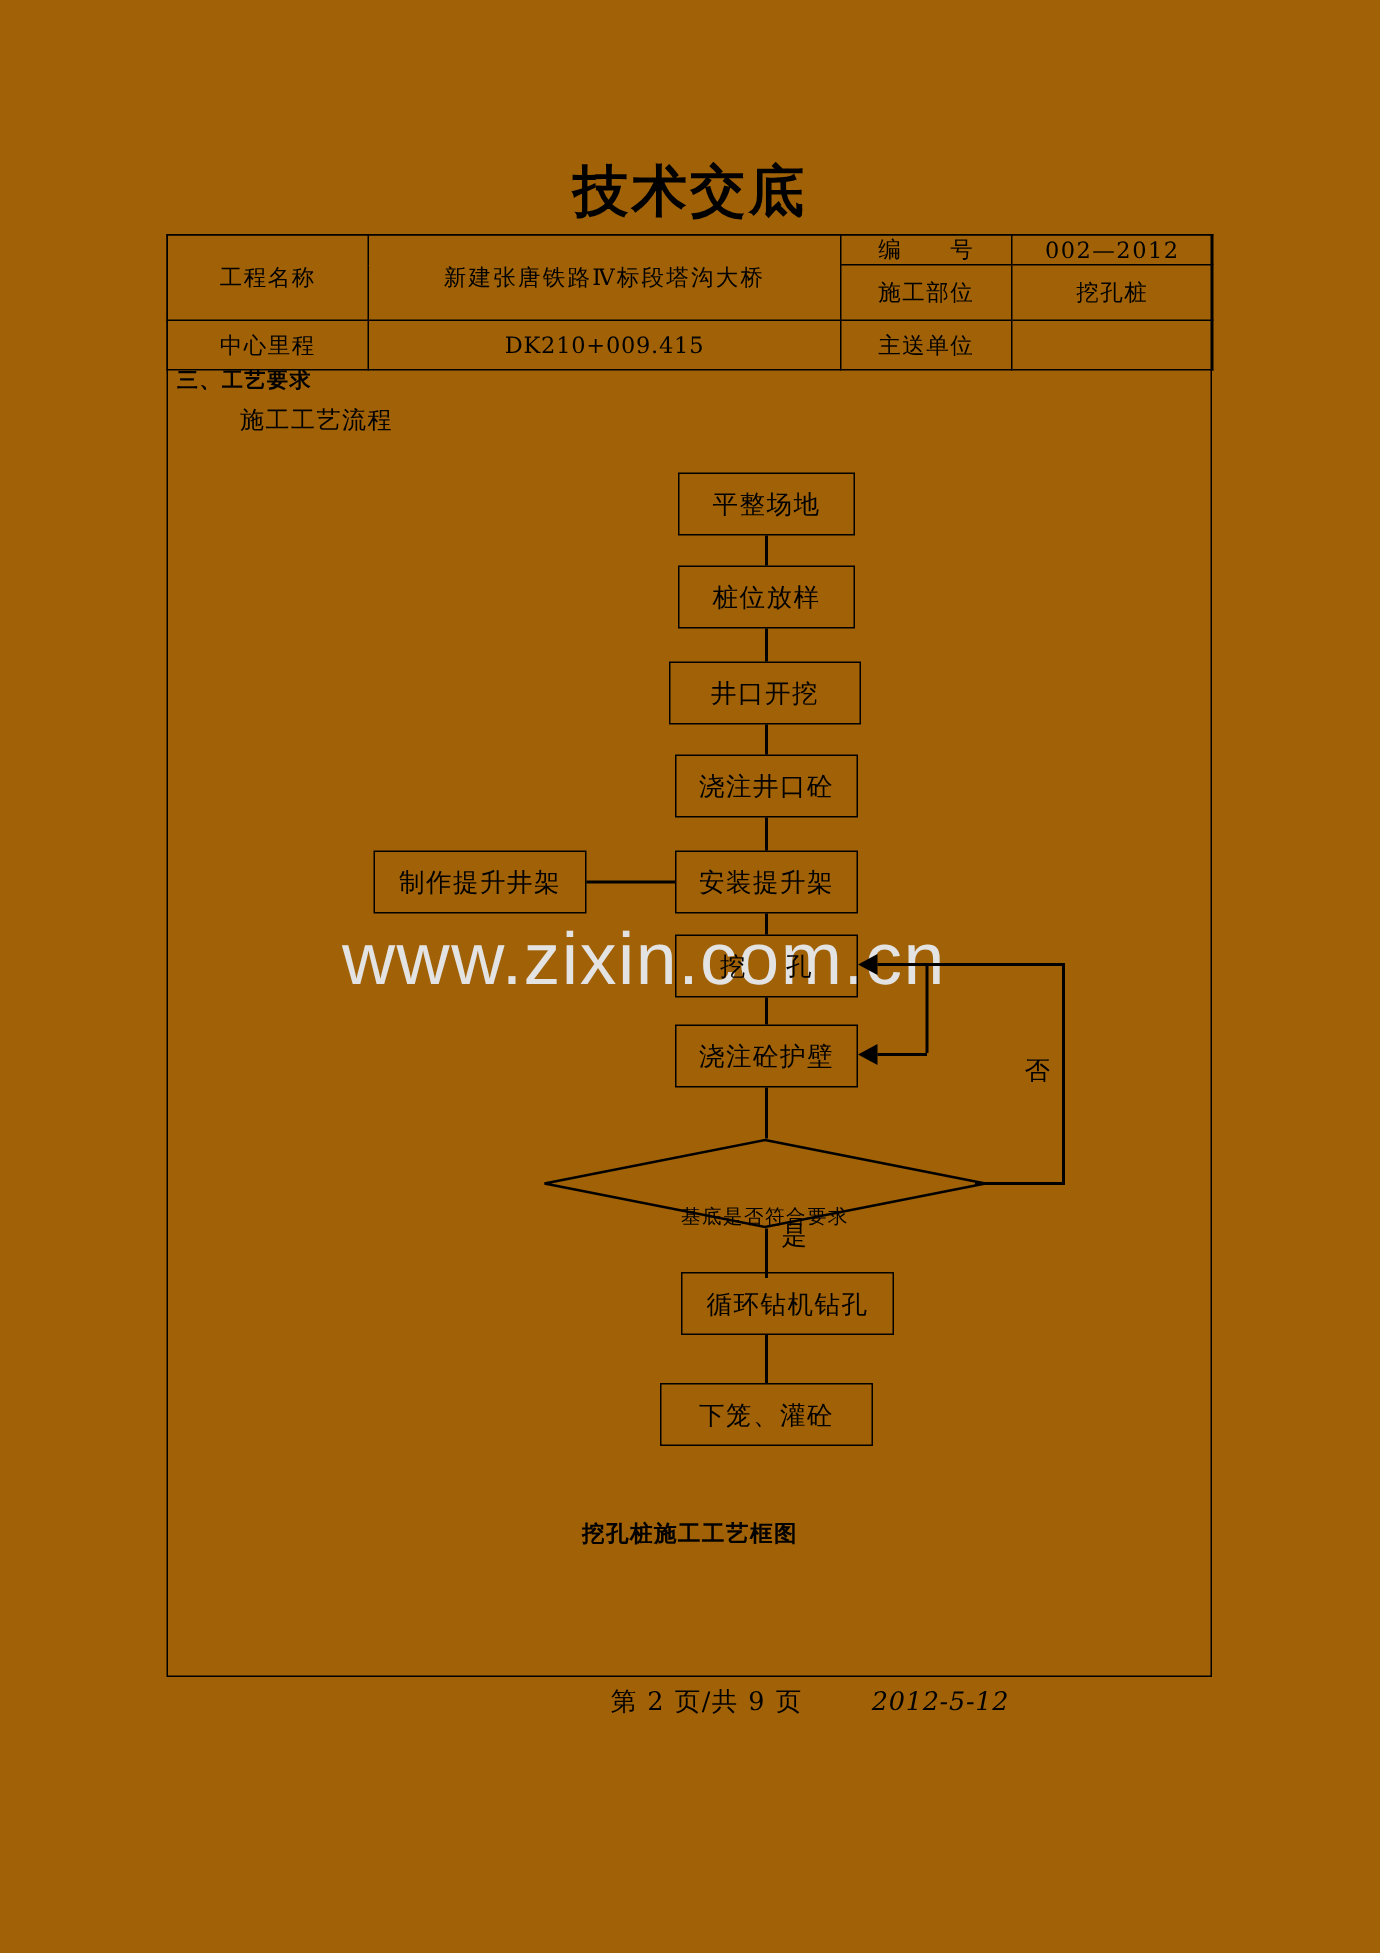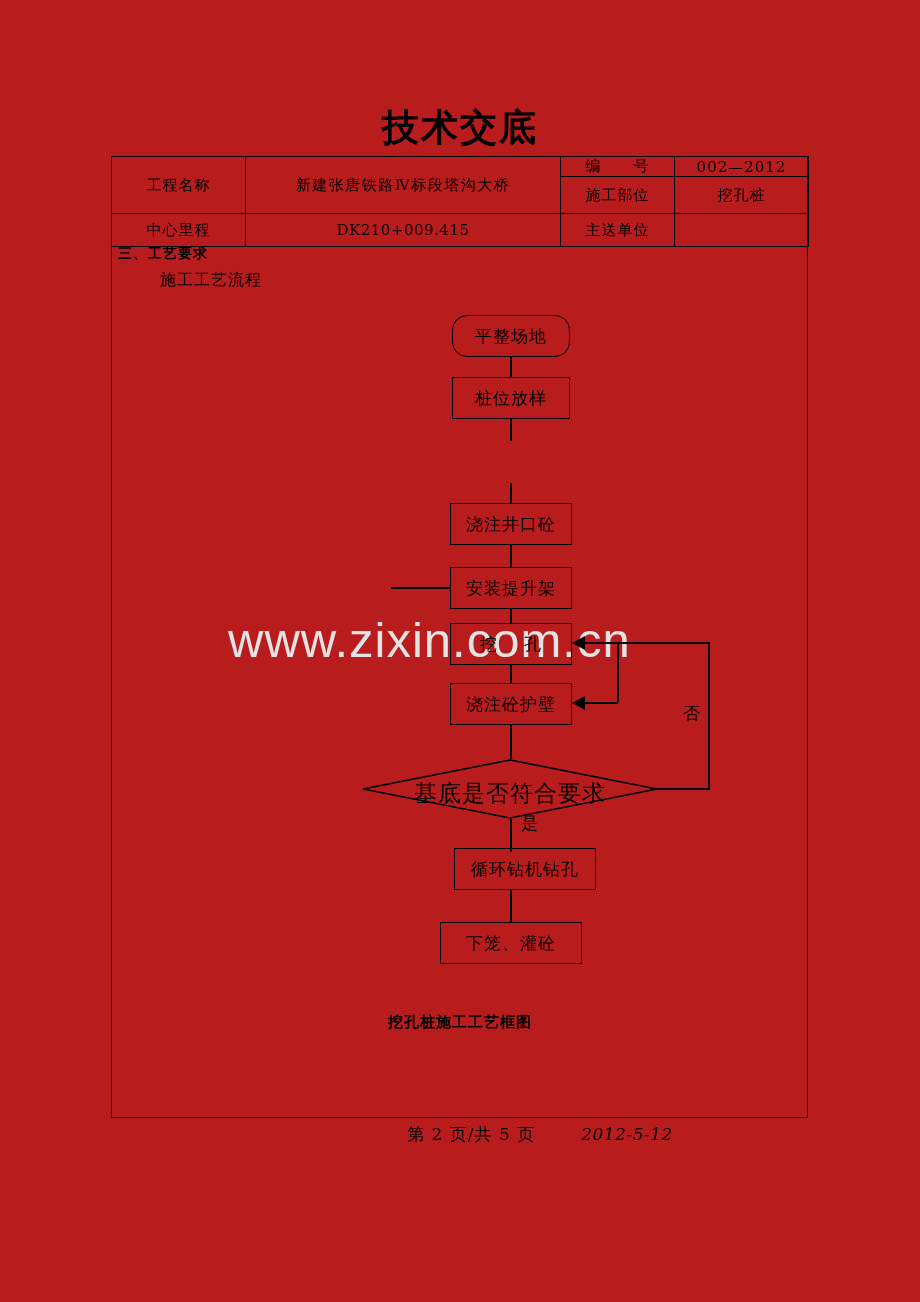--- a/index.html
+++ b/index.html
@@ -8,21 +8,21 @@
     background: #ffffff;
   }
   body {
     font-family: "Liberation Serif", "DejaVu Serif", serif;
     color: #000000;
   }
   #page {
     position: relative;
     width: 920px;
     height: 1302px;
-    background: #b91c1c;
+    background: #a16207;
     overflow: hidden;
   }
 
   
   #doc-title {
     position: absolute;
     left: 0;
     top: 103px;
     width: 920px;
     text-align: center;
@@ -150,24 +150,25 @@
   }
 
   #diamond-wrap {
     position: absolute;
     z-index: 3;
   }
   #diamond-text {
     position: absolute;
     width: 100%;
     text-align: center;
-    font-size: 23px;
+    font-size: 13px;
     font-family: "DejaVu Serif", "Liberation Serif", serif;
     letter-spacing: 1px;
     z-index: 4;
+    margin-top: 24px;
   }
 
   #flow-caption {
     position: absolute;
     left: 0;
     top: 1013px;
     width: 920px;
     text-align: center;
     font-size: 15px;
     font-weight: bold;
@@ -228,31 +229,33 @@
     </tbody>
   </table>
 
   <div id="section-heading">三、工艺要求</div>
   <div id="section-sub">施工工艺流程</div>
 
   <div id="watermark">www.zixin.com.cn</div>
 
   <div id="flow">
 
-    <div class="node" style="left:452px; top:315px; width:118px; height:42px;border-radius:15px;">平整场地</div>
+    <div class="node" style="left:452px; top:315px; width:118px; height:42px;">平整场地</div>
     <div class="conn vline" style="left:510px; top:357px; height:20px;"></div>
 
     <div class="node" style="left:452px; top:377px; width:118px; height:42px;">桩位放样</div>
     <div class="conn vline" style="left:510px; top:419px; height:22px;"></div>
 
+    <div class="node" style="left:446px; top:441px; width:128px; height:42px;">井口开挖</div>
     <div class="conn vline" style="left:510px; top:483px; height:20px;"></div>
 
     <div class="node" style="left:450px; top:503px; width:122px; height:42px;">浇注井口砼</div>
     <div class="conn vline" style="left:510px; top:545px; height:22px;"></div>
 
+    <div class="node" style="left:249px; top:567px; width:142px; height:42px;">制作提升井架</div>
     <div class="conn hline" style="left:391px; top:587px; width:59px;"></div>
 
     <div class="node" style="left:450px; top:567px; width:122px; height:42px;">安装提升架</div>
     <div class="conn vline" style="left:510px; top:609px; height:14px;"></div>
 
     <div class="node" style="left:450px; top:623px; width:122px; height:42px;">
       <span class="gap-text"><span>挖</span><span class="sp"></span><span>孔</span></span>
     </div>
     <div class="conn vline" style="left:510px; top:665px; height:18px;"></div>
 
@@ -283,17 +286,17 @@
     <div class="node" style="left:440px; top:848px; width:142px; height:42px;margin-left:14px;">循环钻机钻孔</div>
     <div class="conn vline" style="left:510px; top:890px; height:32px;"></div>
 
     <div class="node" style="left:440px; top:922px; width:142px; height:42px;">下笼、灌砼</div>
   </div>
 
   <div id="flow-caption">挖孔桩施工工艺框图</div>
 
   <div id="footer">
     <span id="footer-inner">
-      <span class="pg">第 2 页/共 5 页</span><span class="dt">2012-5-12</span>
+      <span class="pg">第 2 页/共 9 页</span><span class="dt">2012-5-12</span>
     </span>
   </div>
 
 </div>
 
 </body></html>

